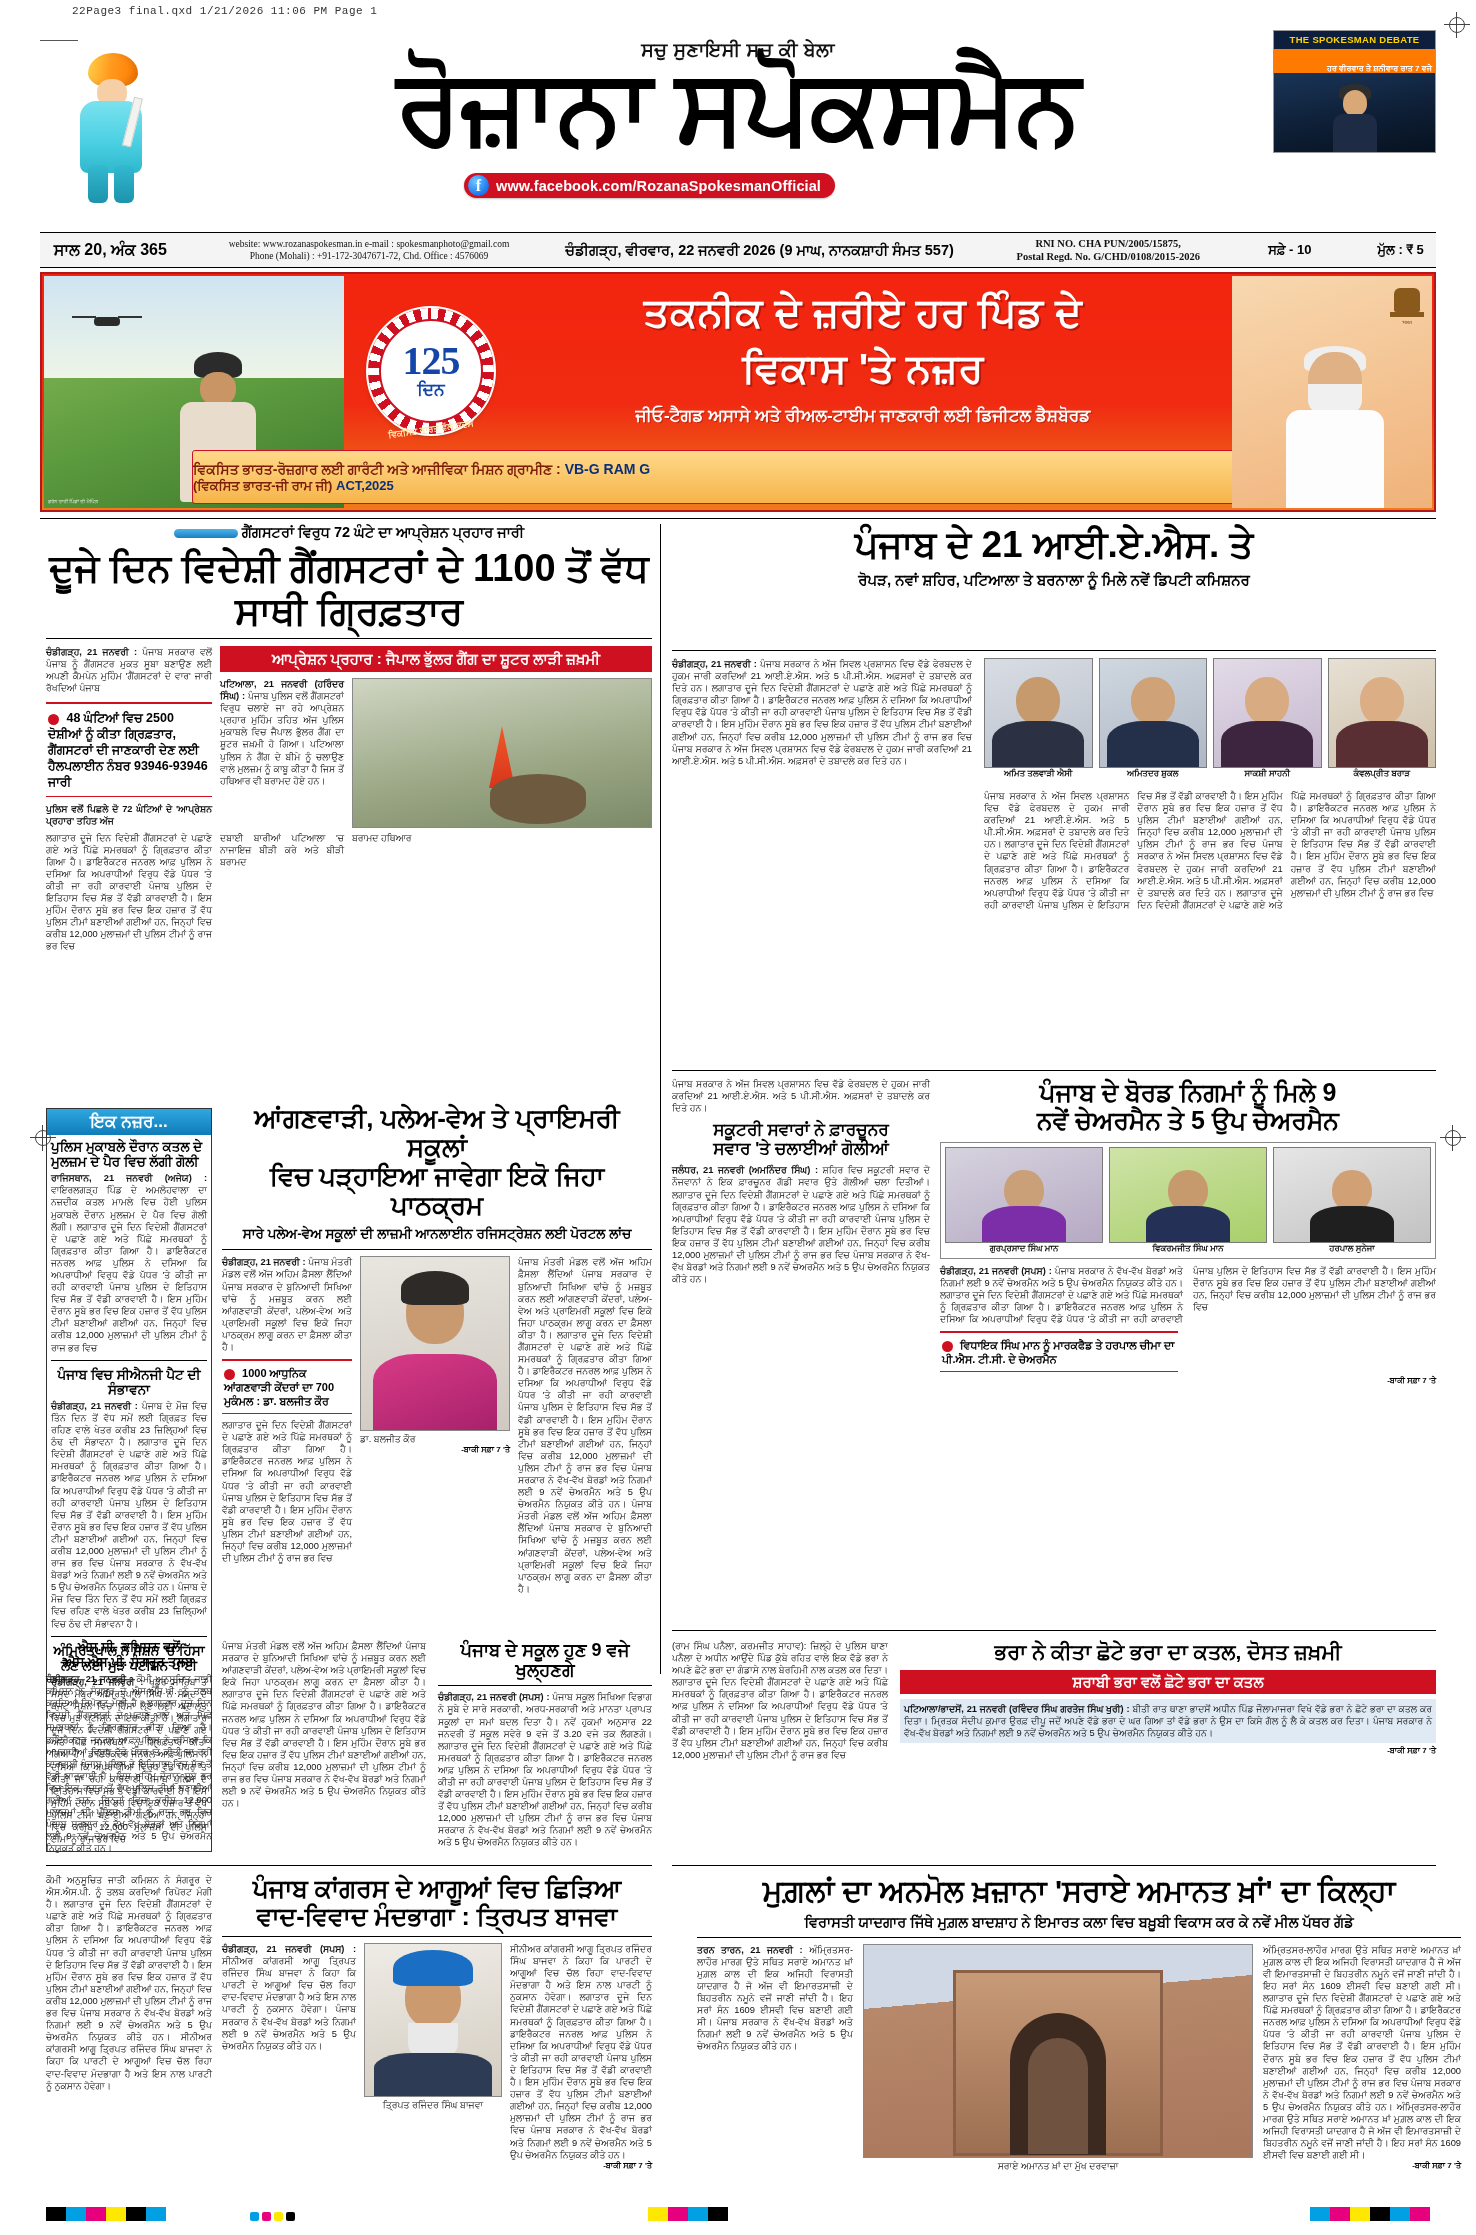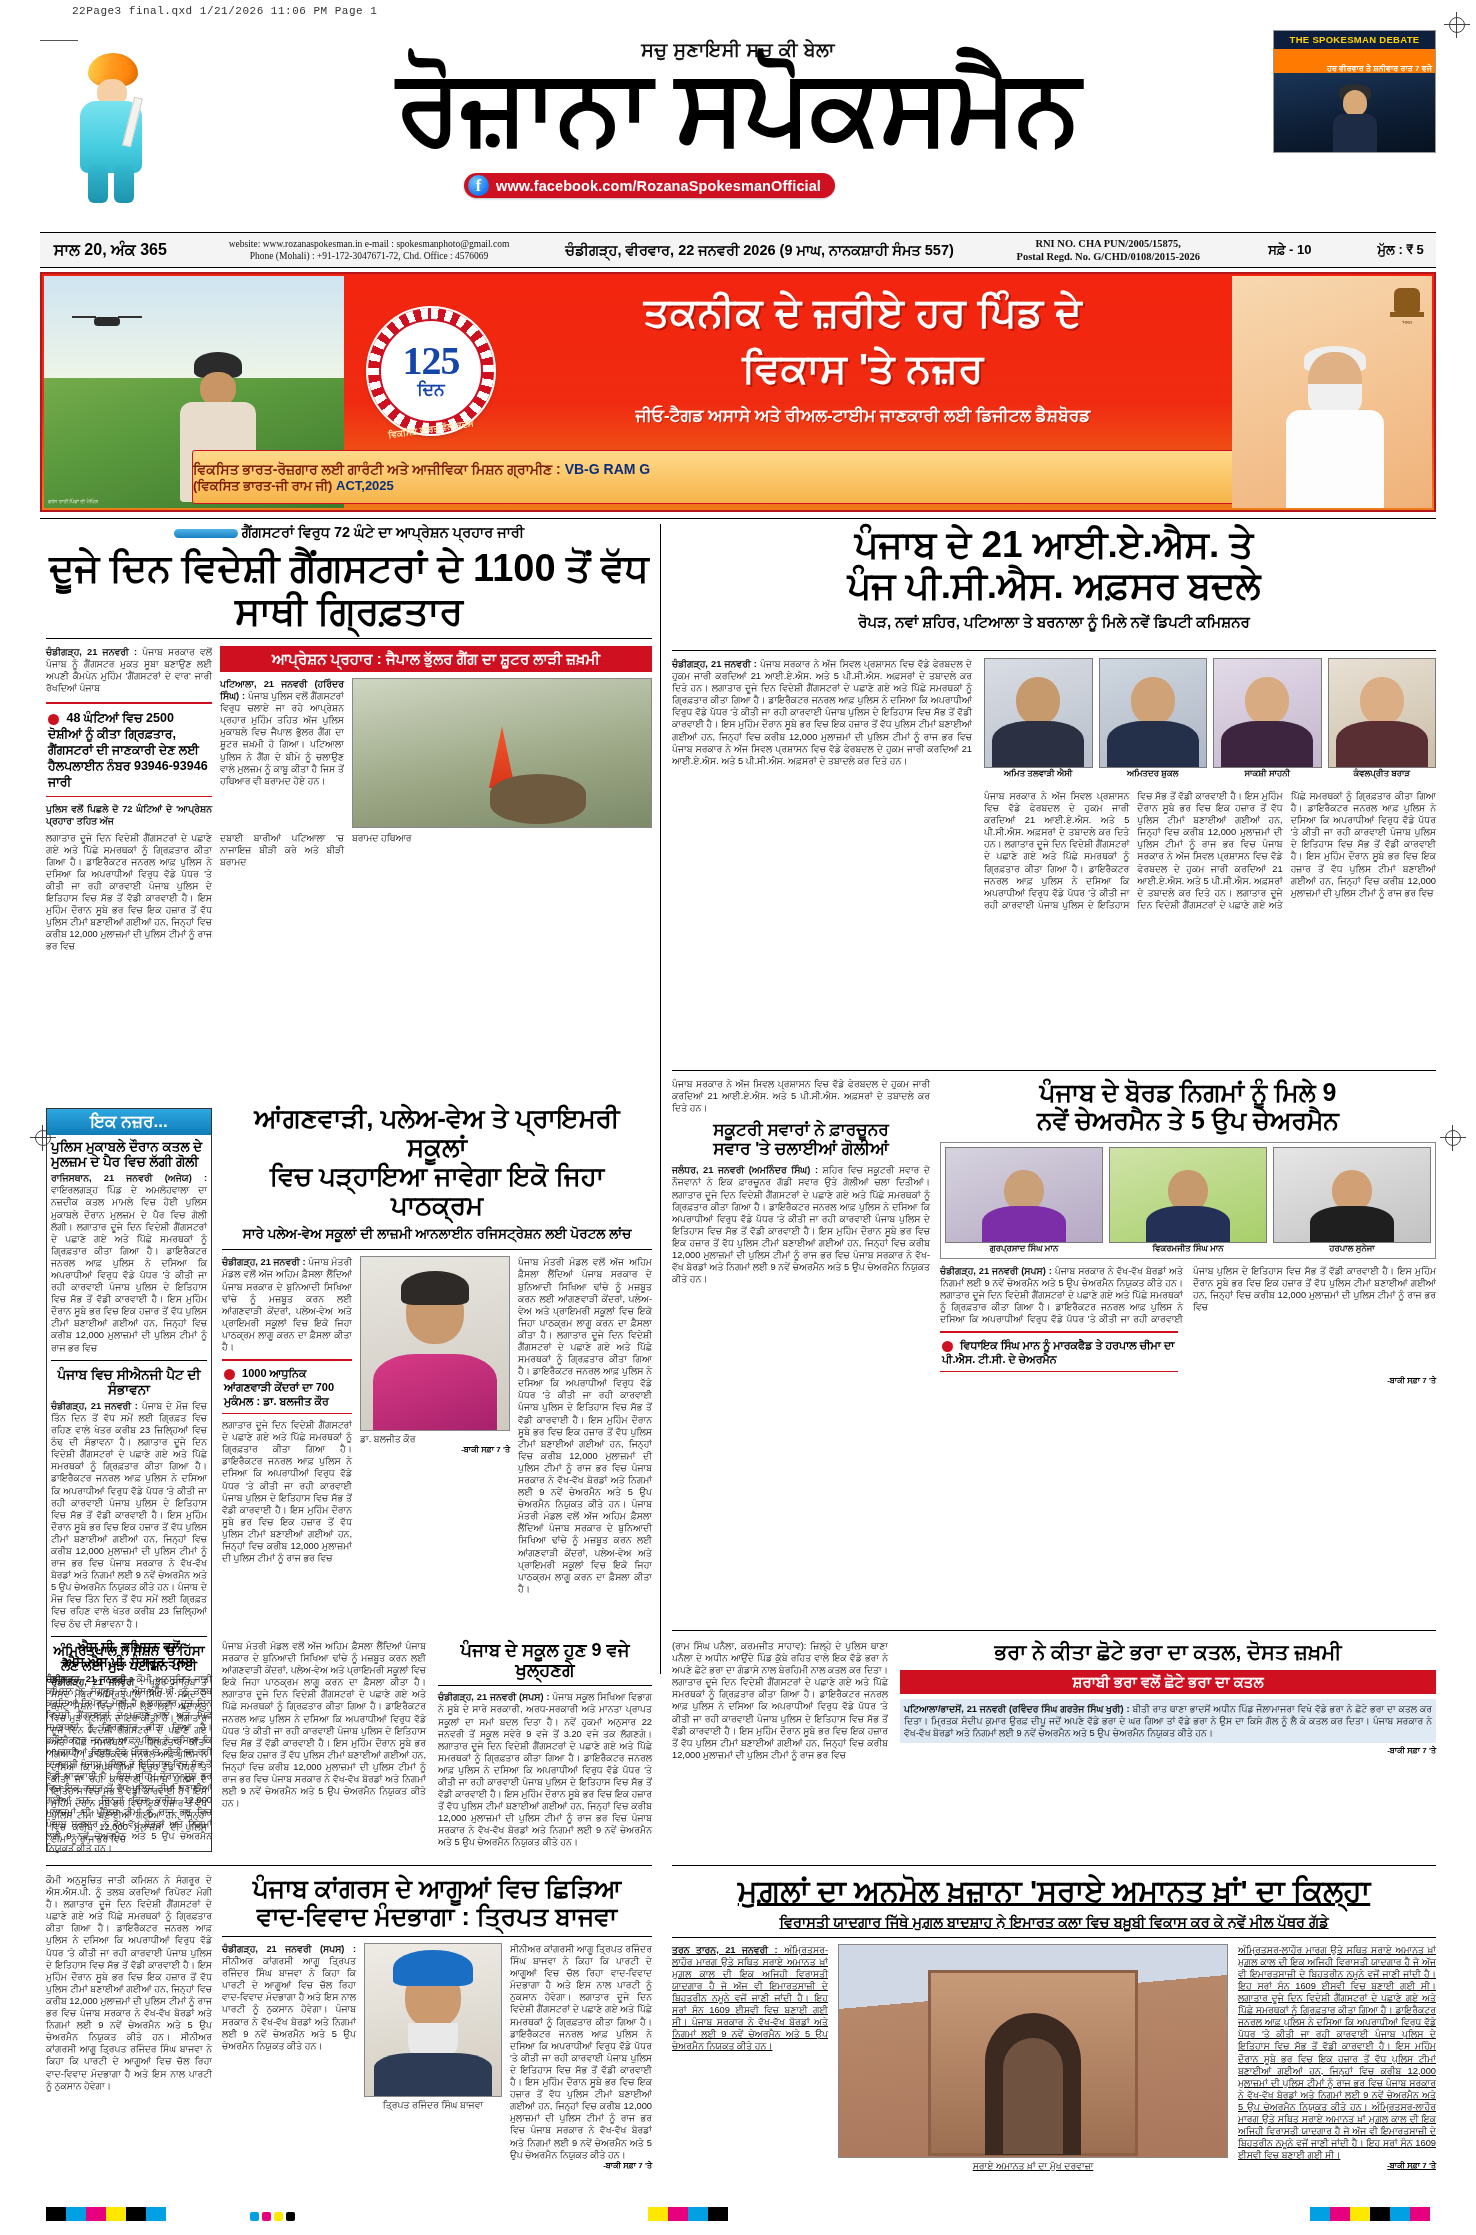--- a/index.html
+++ b/index.html
@@ -450,21 +450,20 @@
     <div style="display:flex; gap:8px; margin-top:4px;">
       <div class="body-col" style="width:124px;">ਦਬਾਈ ਬਾਰੀਆਂ ਪਟਿਆਲਾ 'ਚ ਨਾਜਾਇਜ਼ ਬੀੜੀ ਕਰੇ ਅਤੇ ਬੀੜੀ ਬਰਾਮਦ</div>
       <div class="body-col" style="flex:1;">ਬਰਾਮਦ ਹਥਿਆਰ</div>
     </div>
   </div>
 
   <div class="vrule" style="left:660px; top:524px; height:1150px;"></div>
 
   <div style="position:absolute; left:672px; top:524px; width:764px;">
     <div class="bighead" style="font-size:37px;">ਪੰਜਾਬ ਦੇ 21 ਆਈ.ਏ.ਐਸ. ਤੇ</div>
-    <div class="bighead" style="font-size:37px;">ਪੰਜ ਪੀ.ਸੀ.ਐਸ. ਅਫ਼ਸਰ ਬਦਲੇ</div>
     <div class="subhead" style="margin-top:6px; font-size:15px;">ਰੋਪੜ, ਨਵਾਂ ਸ਼ਹਿਰ, ਪਟਿਆਲਾ ਤੇ ਬਰਨਾਲਾ ਨੂੰ ਮਿਲੇ ਨਵੇਂ ਡਿਪਟੀ ਕਮਿਸ਼ਨਰ</div>
   </div>
   <div class="rule" style="left:672px; top:650px; width:764px; height:1px;"></div>
 
   <div style="position:absolute; left:672px; top:658px; width:300px;">
     <div class="body-col">
       <b class="dateline">ਚੰਡੀਗੜ੍ਹ, 21 ਜਨਵਰੀ :</b>
       <span>ਪੰਜਾਬ ਸਰਕਾਰ ਨੇ ਅੱਜ ਸਿਵਲ ਪ੍ਰਸ਼ਾਸਨ ਵਿਚ ਵੱਡੇ ਫੇਰਬਦਲ ਦੇ ਹੁਕਮ ਜਾਰੀ ਕਰਦਿਆਂ 21 ਆਈ.ਏ.ਐਸ. ਅਤੇ 5 ਪੀ.ਸੀ.ਐਸ. ਅਫ਼ਸਰਾਂ ਦੇ ਤਬਾਦਲੇ ਕਰ ਦਿਤੇ ਹਨ।</span>
       <span>ਲਗਾਤਾਰ ਦੂਜੇ ਦਿਨ ਵਿਦੇਸ਼ੀ ਗੈਂਗਸਟਰਾਂ ਦੇ ਪਛਾਣੇ ਗਏ ਅਤੇ ਪਿੱਛੇ ਸਮਰਥਕਾਂ ਨੂੰ ਗ੍ਰਿਫ਼ਤਾਰ ਕੀਤਾ ਗਿਆ ਹੈ। ਡਾਇਰੈਕਟਰ ਜਨਰਲ ਆਫ਼ ਪੁਲਿਸ ਨੇ ਦਸਿਆ ਕਿ ਅਪਰਾਧੀਆਂ ਵਿਰੁਧ ਵੱਡੇ ਪੱਧਰ 'ਤੇ ਕੀਤੀ ਜਾ ਰਹੀ ਕਾਰਵਾਈ ਪੰਜਾਬ ਪੁਲਿਸ ਦੇ ਇਤਿਹਾਸ ਵਿਚ ਸੱਭ ਤੋਂ ਵੱਡੀ ਕਾਰਵਾਈ ਹੈ। ਇਸ ਮੁਹਿੰਮ ਦੌਰਾਨ ਸੂਬੇ ਭਰ ਵਿਚ ਇਕ ਹਜ਼ਾਰ ਤੋਂ ਵੱਧ ਪੁਲਿਸ ਟੀਮਾਂ ਬਣਾਈਆਂ ਗਈਆਂ ਹਨ, ਜਿਨ੍ਹਾਂ ਵਿਚ ਕਰੀਬ 12,000 ਮੁਲਾਜ਼ਮਾਂ ਦੀ ਪੁਲਿਸ ਟੀਮਾਂ ਨੂੰ ਰਾਜ ਭਰ ਵਿਚ</span>
       <span>ਪੰਜਾਬ ਸਰਕਾਰ ਨੇ ਅੱਜ ਸਿਵਲ ਪ੍ਰਸ਼ਾਸਨ ਵਿਚ ਵੱਡੇ ਫੇਰਬਦਲ ਦੇ ਹੁਕਮ ਜਾਰੀ ਕਰਦਿਆਂ 21 ਆਈ.ਏ.ਐਸ. ਅਤੇ 5 ਪੀ.ਸੀ.ਐਸ. ਅਫ਼ਸਰਾਂ ਦੇ ਤਬਾਦਲੇ ਕਰ ਦਿਤੇ ਹਨ।</span>
@@ -724,21 +723,21 @@
     </div>
   </div>
 
   <div class="body-col" style="position:absolute; left:46px; top:1874px; width:166px;">
     <span>ਕੌਮੀ ਅਨੁਸੂਚਿਤ ਜਾਤੀ ਕਮਿਸ਼ਨ ਨੇ ਸੰਗਰੂਰ ਦੇ ਐਸ.ਐਸ.ਪੀ. ਨੂੰ ਤਲਬ ਕਰਦਿਆਂ ਰਿਪੋਰਟ ਮੰਗੀ ਹੈ।</span>
     <span>ਲਗਾਤਾਰ ਦੂਜੇ ਦਿਨ ਵਿਦੇਸ਼ੀ ਗੈਂਗਸਟਰਾਂ ਦੇ ਪਛਾਣੇ ਗਏ ਅਤੇ ਪਿੱਛੇ ਸਮਰਥਕਾਂ ਨੂੰ ਗ੍ਰਿਫ਼ਤਾਰ ਕੀਤਾ ਗਿਆ ਹੈ। ਡਾਇਰੈਕਟਰ ਜਨਰਲ ਆਫ਼ ਪੁਲਿਸ ਨੇ ਦਸਿਆ ਕਿ ਅਪਰਾਧੀਆਂ ਵਿਰੁਧ ਵੱਡੇ ਪੱਧਰ 'ਤੇ ਕੀਤੀ ਜਾ ਰਹੀ ਕਾਰਵਾਈ ਪੰਜਾਬ ਪੁਲਿਸ ਦੇ ਇਤਿਹਾਸ ਵਿਚ ਸੱਭ ਤੋਂ ਵੱਡੀ ਕਾਰਵਾਈ ਹੈ। ਇਸ ਮੁਹਿੰਮ ਦੌਰਾਨ ਸੂਬੇ ਭਰ ਵਿਚ ਇਕ ਹਜ਼ਾਰ ਤੋਂ ਵੱਧ ਪੁਲਿਸ ਟੀਮਾਂ ਬਣਾਈਆਂ ਗਈਆਂ ਹਨ, ਜਿਨ੍ਹਾਂ ਵਿਚ ਕਰੀਬ 12,000 ਮੁਲਾਜ਼ਮਾਂ ਦੀ ਪੁਲਿਸ ਟੀਮਾਂ ਨੂੰ ਰਾਜ ਭਰ ਵਿਚ</span>
     <span>ਪੰਜਾਬ ਸਰਕਾਰ ਨੇ ਵੱਖ-ਵੱਖ ਬੋਰਡਾਂ ਅਤੇ ਨਿਗਮਾਂ ਲਈ 9 ਨਵੇਂ ਚੇਅਰਮੈਨ ਅਤੇ 5 ਉਪ ਚੇਅਰਮੈਨ ਨਿਯੁਕਤ ਕੀਤੇ ਹਨ।</span>
     <span>ਸੀਨੀਅਰ ਕਾਂਗਰਸੀ ਆਗੂ ਤ੍ਰਿਪਤ ਰਜਿੰਦਰ ਸਿੰਘ ਬਾਜਵਾ ਨੇ ਕਿਹਾ ਕਿ ਪਾਰਟੀ ਦੇ ਆਗੂਆਂ ਵਿਚ ਚੱਲ ਰਿਹਾ ਵਾਦ-ਵਿਵਾਦ ਮੰਦਭਾਗਾ ਹੈ ਅਤੇ ਇਸ ਨਾਲ ਪਾਰਟੀ ਨੂੰ ਨੁਕਸਾਨ ਹੋਵੇਗਾ।</span>
   </div>
 
-  <div style="position:absolute; left:672px; top:1874px; width:764px;text-decoration:underline;">
+  <div style="position:absolute; left:697px; top:1874px; width:764px;">
     <div class="bighead" style="font-size:30px;">ਮੁਗ਼ਲਾਂ ਦਾ ਅਨਮੋਲ ਖ਼ਜ਼ਾਨਾ 'ਸਰਾਏ ਅਮਾਨਤ ਖ਼ਾਂ' ਦਾ ਕਿਲ੍ਹਾ</div>
     <div class="subhead" style="margin-top:5px; font-size:14.5px;">ਵਿਰਾਸਤੀ ਯਾਦਗਾਰ ਜਿੱਥੇ ਮੁਗ਼ਲ ਬਾਦਸ਼ਾਹ ਨੇ ਇਮਾਰਤ ਕਲਾ ਵਿਚ ਬਖ਼ੂਬੀ ਵਿਕਾਸ ਕਰ ਕੇ ਨਵੇਂ ਮੀਲ ਪੱਥਰ ਗੱਡੇ</div>
     <div class="rule" style="position:static; height:1px; margin:6px 0; background:#000;"></div>
     <div style="display:flex; gap:10px;">
       <div style="width:156px;">
         <div class="body-col">
           <b class="dateline">ਤਰਨ ਤਾਰਨ, 21 ਜਨਵਰੀ :</b>
           <span>ਅੰਮ੍ਰਿਤਸਰ-ਲਾਹੌਰ ਮਾਰਗ ਉਤੇ ਸਥਿਤ ਸਰਾਏ ਅਮਾਨਤ ਖ਼ਾਂ ਮੁਗ਼ਲ ਕਾਲ ਦੀ ਇਕ ਅਜਿਹੀ ਵਿਰਾਸਤੀ ਯਾਦਗਾਰ ਹੈ ਜੋ ਅੱਜ ਵੀ ਇਮਾਰਤਸਾਜ਼ੀ ਦੇ ਬਿਹਤਰੀਨ ਨਮੂਨੇ ਵਜੋਂ ਜਾਣੀ ਜਾਂਦੀ ਹੈ। ਇਹ ਸਰਾਂ ਸੰਨ 1609 ਈਸਵੀ ਵਿਚ ਬਣਾਈ ਗਈ ਸੀ।</span>
           <span>ਪੰਜਾਬ ਸਰਕਾਰ ਨੇ ਵੱਖ-ਵੱਖ ਬੋਰਡਾਂ ਅਤੇ ਨਿਗਮਾਂ ਲਈ 9 ਨਵੇਂ ਚੇਅਰਮੈਨ ਅਤੇ 5 ਉਪ ਚੇਅਰਮੈਨ ਨਿਯੁਕਤ ਕੀਤੇ ਹਨ।</span>
         </div>

